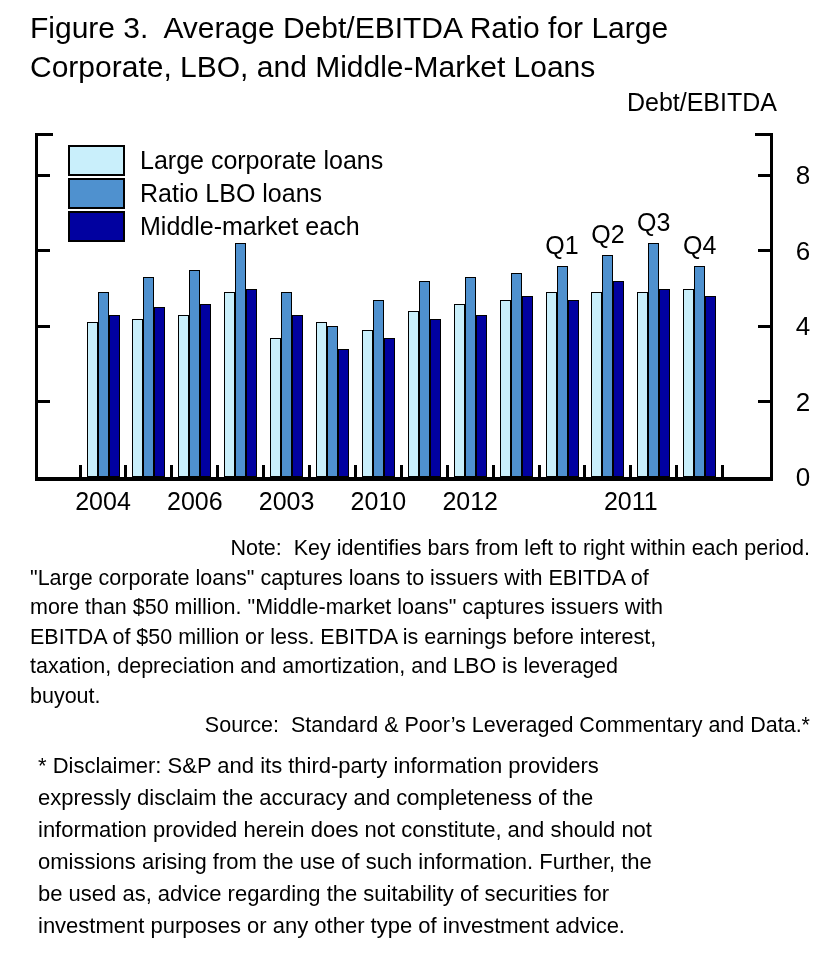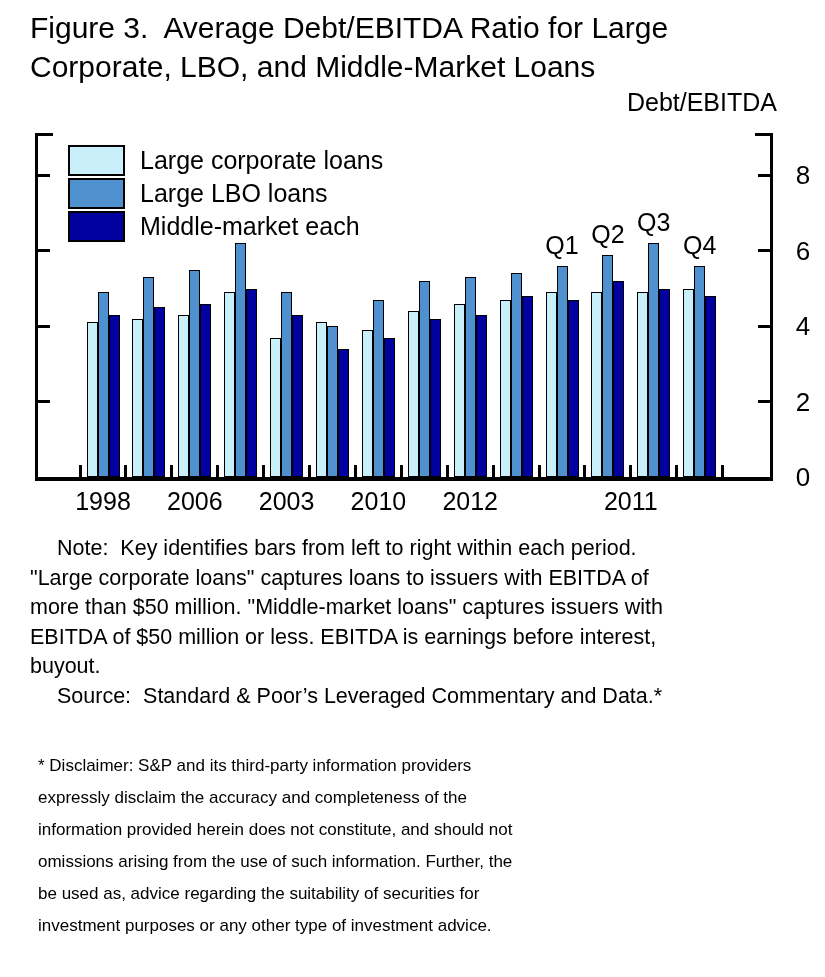--- a/index.html
+++ b/index.html
@@ -27,22 +27,22 @@
 
   
   .legend { position:absolute; left:33px; top:12px; }
   .legend-row { display:flex; align-items:center; margin-bottom:2px; height:31px; }
   .legend-swatch { width:53px; height:27px; border:2px solid #000; margin-right:15px; }
   .legend-label { font-size:25px; line-height:31px; white-space:pre; }
 
   
   .note { position:absolute; left:30px; top:534px; width:780px; font-size:21.5px; line-height:29.5px; }
   .note .line { white-space:pre; }
-  .note .line.indent { text-indent:27px; }
-  .disclaimer { position:absolute; left:38px; top:750px; width:780px; font-size:17px; line-height:32px; }
+  .note .line.indent { text-indent:27px;text-align:right; }
+  .disclaimer { position:absolute; left:38px; top:750px; width:780px; font-size:22px; line-height:32px; }
   .disclaimer .line { white-space:pre; }
 </style>
 </head>
 <body>
 
 <div class="page">
 
   <div class="title">
     <div class="pre">Figure 3.  Average Debt/EBITDA Ratio for Large</div>
     <div class="pre">Corporate, LBO, and Middle-Market Loans</div>
@@ -58,21 +58,21 @@
     <div class="axis" style="left:0; top:0; width:18px; height:3px;"></div>
     <div class="axis" style="left:720px; top:0; width:18px; height:3px;"></div>
 
     <div class="legend" id="legend">
         <div class="legend-row">
           <div class="legend-swatch" style="background: rgb(201, 239, 251);"></div>
           <div class="legend-label">Large corporate loans</div>
         </div>
         <div class="legend-row">
           <div class="legend-swatch" style="background: rgb(79, 145, 207);"></div>
-          <div class="legend-label">Large LBO loans</div>
+          <div class="legend-label">Ratio LBO loans</div>
         </div>
         <div class="legend-row">
           <div class="legend-swatch" style="background: rgb(1, 1, 160);"></div>
           <div class="legend-label">Middle-market each</div>
         </div>
       </div>
   <div class="bar" style="left: 51.5px; top: 189.43px; width: 11px; height: 154.57px; background: rgb(201, 239, 251);"></div>
       <div class="bar" style="left: 62.5px; top: 159.27px; width: 11px; height: 184.73px; background: rgb(79, 145, 207);"></div>
       <div class="bar" style="left: 73.5px; top: 181.89px; width: 11px; height: 162.11px; background: rgb(1, 1, 160);"></div>
       <div class="bar" style="left: 97.4px; top: 185.66px; width: 11px; height: 158.34px; background: rgb(201, 239, 251);"></div>
@@ -135,37 +135,38 @@
       <div class="xtick" style="left: 273.05px; top: 332px;"></div>
       <div class="xtick" style="left: 318.95px; top: 332px;"></div>
       <div class="xtick" style="left: 364.85px; top: 332px;"></div>
       <div class="xtick" style="left: 410.75px; top: 332px;"></div>
       <div class="xtick" style="left: 456.65px; top: 332px;"></div>
       <div class="xtick" style="left: 502.55px; top: 332px;"></div>
       <div class="xtick" style="left: 548.45px; top: 332px;"></div>
       <div class="xtick" style="left: 594.35px; top: 332px;"></div>
       <div class="xtick" style="left: 640.25px; top: 332px;"></div>
       <div class="xtick" style="left: 686.15px; top: 332px;"></div>
-      <div class="xlabel" style="left: 23px; top: 356px;">1998</div>
+      <div class="xlabel" style="left: 23px; top: 356px;">2004</div>
       <div class="xlabel" style="left: 114.8px; top: 356px;">2006</div>
       <div class="xlabel" style="left: 206.6px; top: 356px;">2003</div>
       <div class="xlabel" style="left: 298.4px; top: 356px;">2010</div>
       <div class="xlabel" style="left: 390.2px; top: 356px;">2012</div>
       <div class="xlabel" style="left: 550.85px; top: 356px;">2011</div>
       <div class="qlabel" style="left: 487px; top: 99.88px;">Q1</div>
       <div class="qlabel" style="left: 532.9px; top: 88.57px;">Q2</div>
       <div class="qlabel" style="left: 578.8px; top: 77.26px;">Q3</div>
       <div class="qlabel" style="left: 624.7px; top: 99.88px;">Q4</div>
     </div>
 
   <div class="note" id="note">
       <div class="line indent">Note:  Key identifies bars from left to right within each period.</div>
       <div class="line">"Large corporate loans" captures loans to issuers with EBITDA of</div>
       <div class="line">more than $50 million. "Middle-market loans" captures issuers with</div>
       <div class="line">EBITDA of $50 million or less. EBITDA is earnings before interest,</div>
+      <div class="line">taxation, depreciation and amortization, and LBO is leveraged</div>
       <div class="line">buyout.</div>
       <div class="line indent">Source:  Standard &amp; Poor’s Leveraged Commentary and Data.*</div>
     </div>
   <div class="disclaimer" id="disclaimer">
       <div class="line">* Disclaimer: S&amp;P and its third-party information providers</div>
       <div class="line">expressly disclaim the accuracy and completeness of the</div>
       <div class="line">information provided herein does not constitute, and should not</div>
       <div class="line">omissions arising from the use of such information. Further, the</div>
       <div class="line">be used as, advice regarding the suitability of securities for</div>
       <div class="line">investment purposes or any other type of investment advice.</div>

